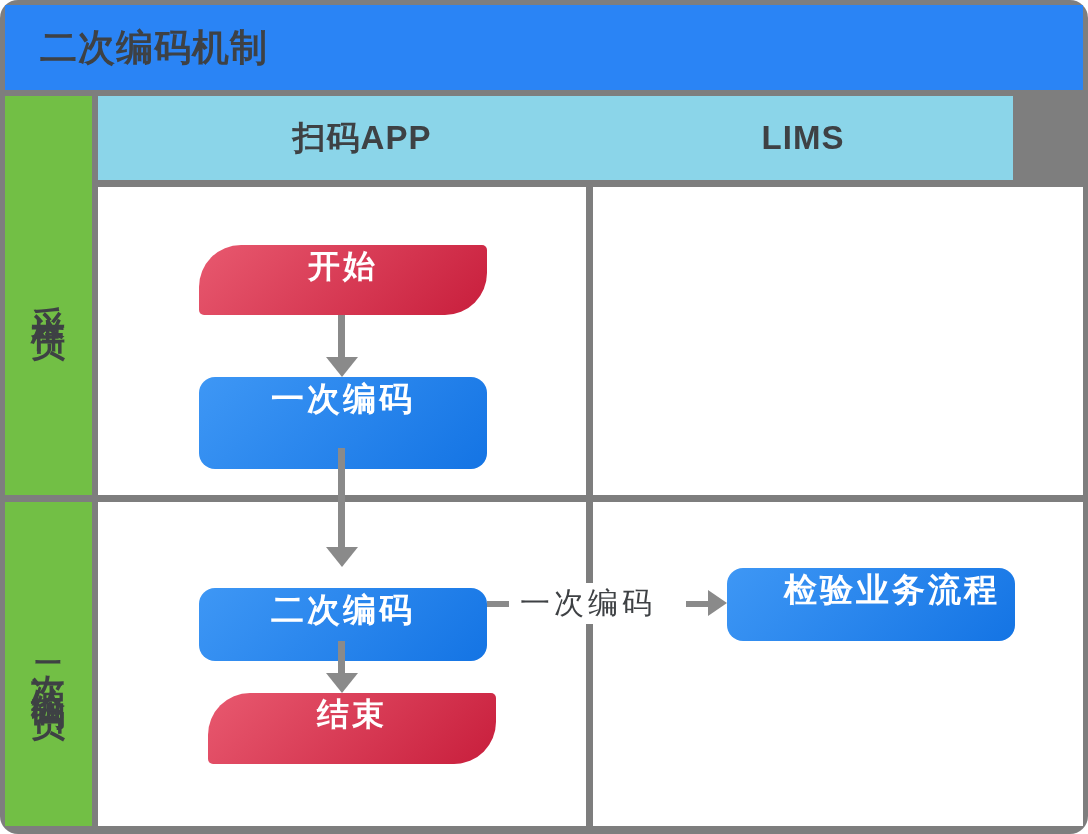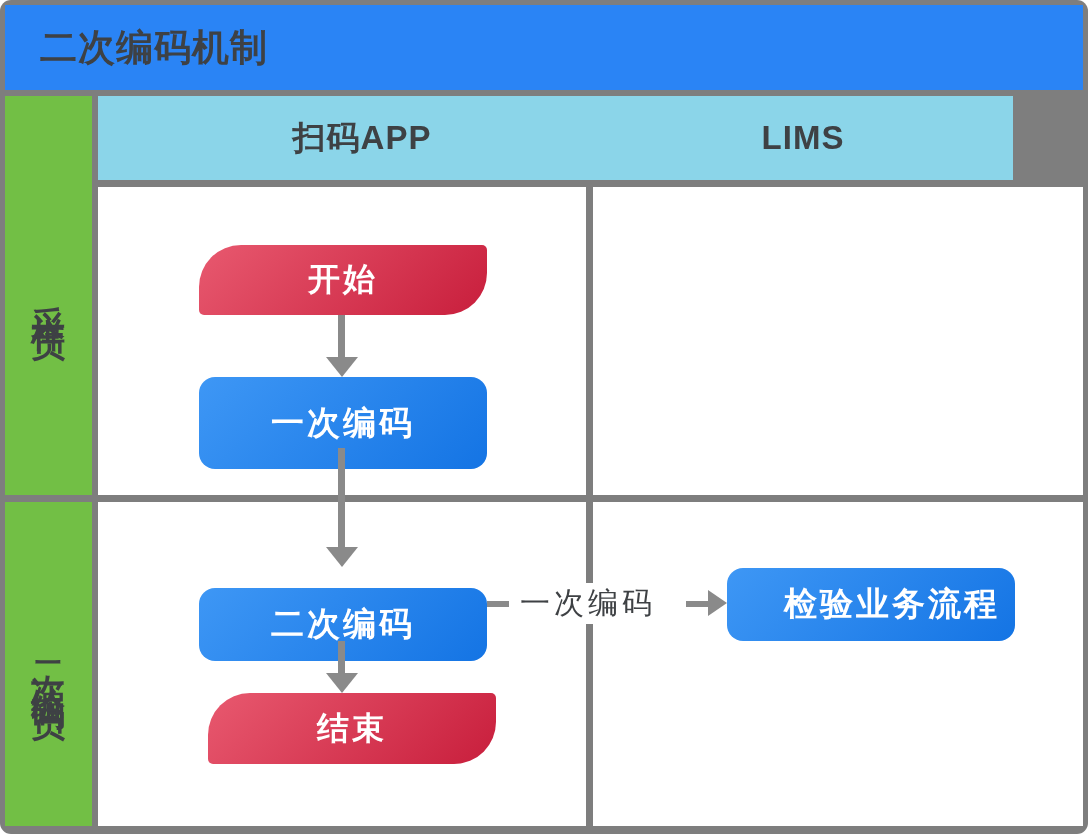--- a/index.html
+++ b/index.html
@@ -19,21 +19,21 @@
   * { margin: 0; padding: 0; box-sizing: border-box; }
   body {
     font-family: "Liberation Sans", "DejaVu Sans", sans-serif;
     background: #ffffff;
   }
   .canvas {
     position: relative;
     width: 1088px;
     height: 834px;
     background: var(--frame-gray);
-    border-radius: 11px;
+    border-radius: 18px;
     overflow: hidden;
   }
   .abs { position: absolute; }
 
   
   .title-bar {
     left: 5px; top: 5px; width: 1078px; height: 85px;
     background: var(--title-blue);
     display: flex; align-items: center;
     padding-left: 35px;
@@ -68,21 +68,21 @@
   }
 
   .white-cell { background: var(--cell-white); }
   .cell-app-1  { left: 98px;  top: 187px; width: 488px; height: 308px; }
   .cell-lims-1 { left: 593px; top: 187px; width: 490px; height: 308px; }
   .cell-app-2  { left: 98px;  top: 502px; width: 488px; height: 324px; }
   .cell-lims-2 { left: 593px; top: 502px; width: 490px; height: 324px; }
 
   
   .node {
-    display: flex; align-items: center; justify-content: center;
+    display: flex; justify-content: center;
     color: var(--node-text); font-weight: 700;
     letter-spacing: 3px;
   }
   .node-red {
     background: linear-gradient(135deg, var(--node-red-start) 0%, var(--node-red-end) 100%);
     border-radius: 42px 5px 42px 5px;
     font-size: 32px;
   }
   .node-blue {
     background: linear-gradient(135deg, var(--node-blue-start) 0%, var(--node-blue-end) 100%);

